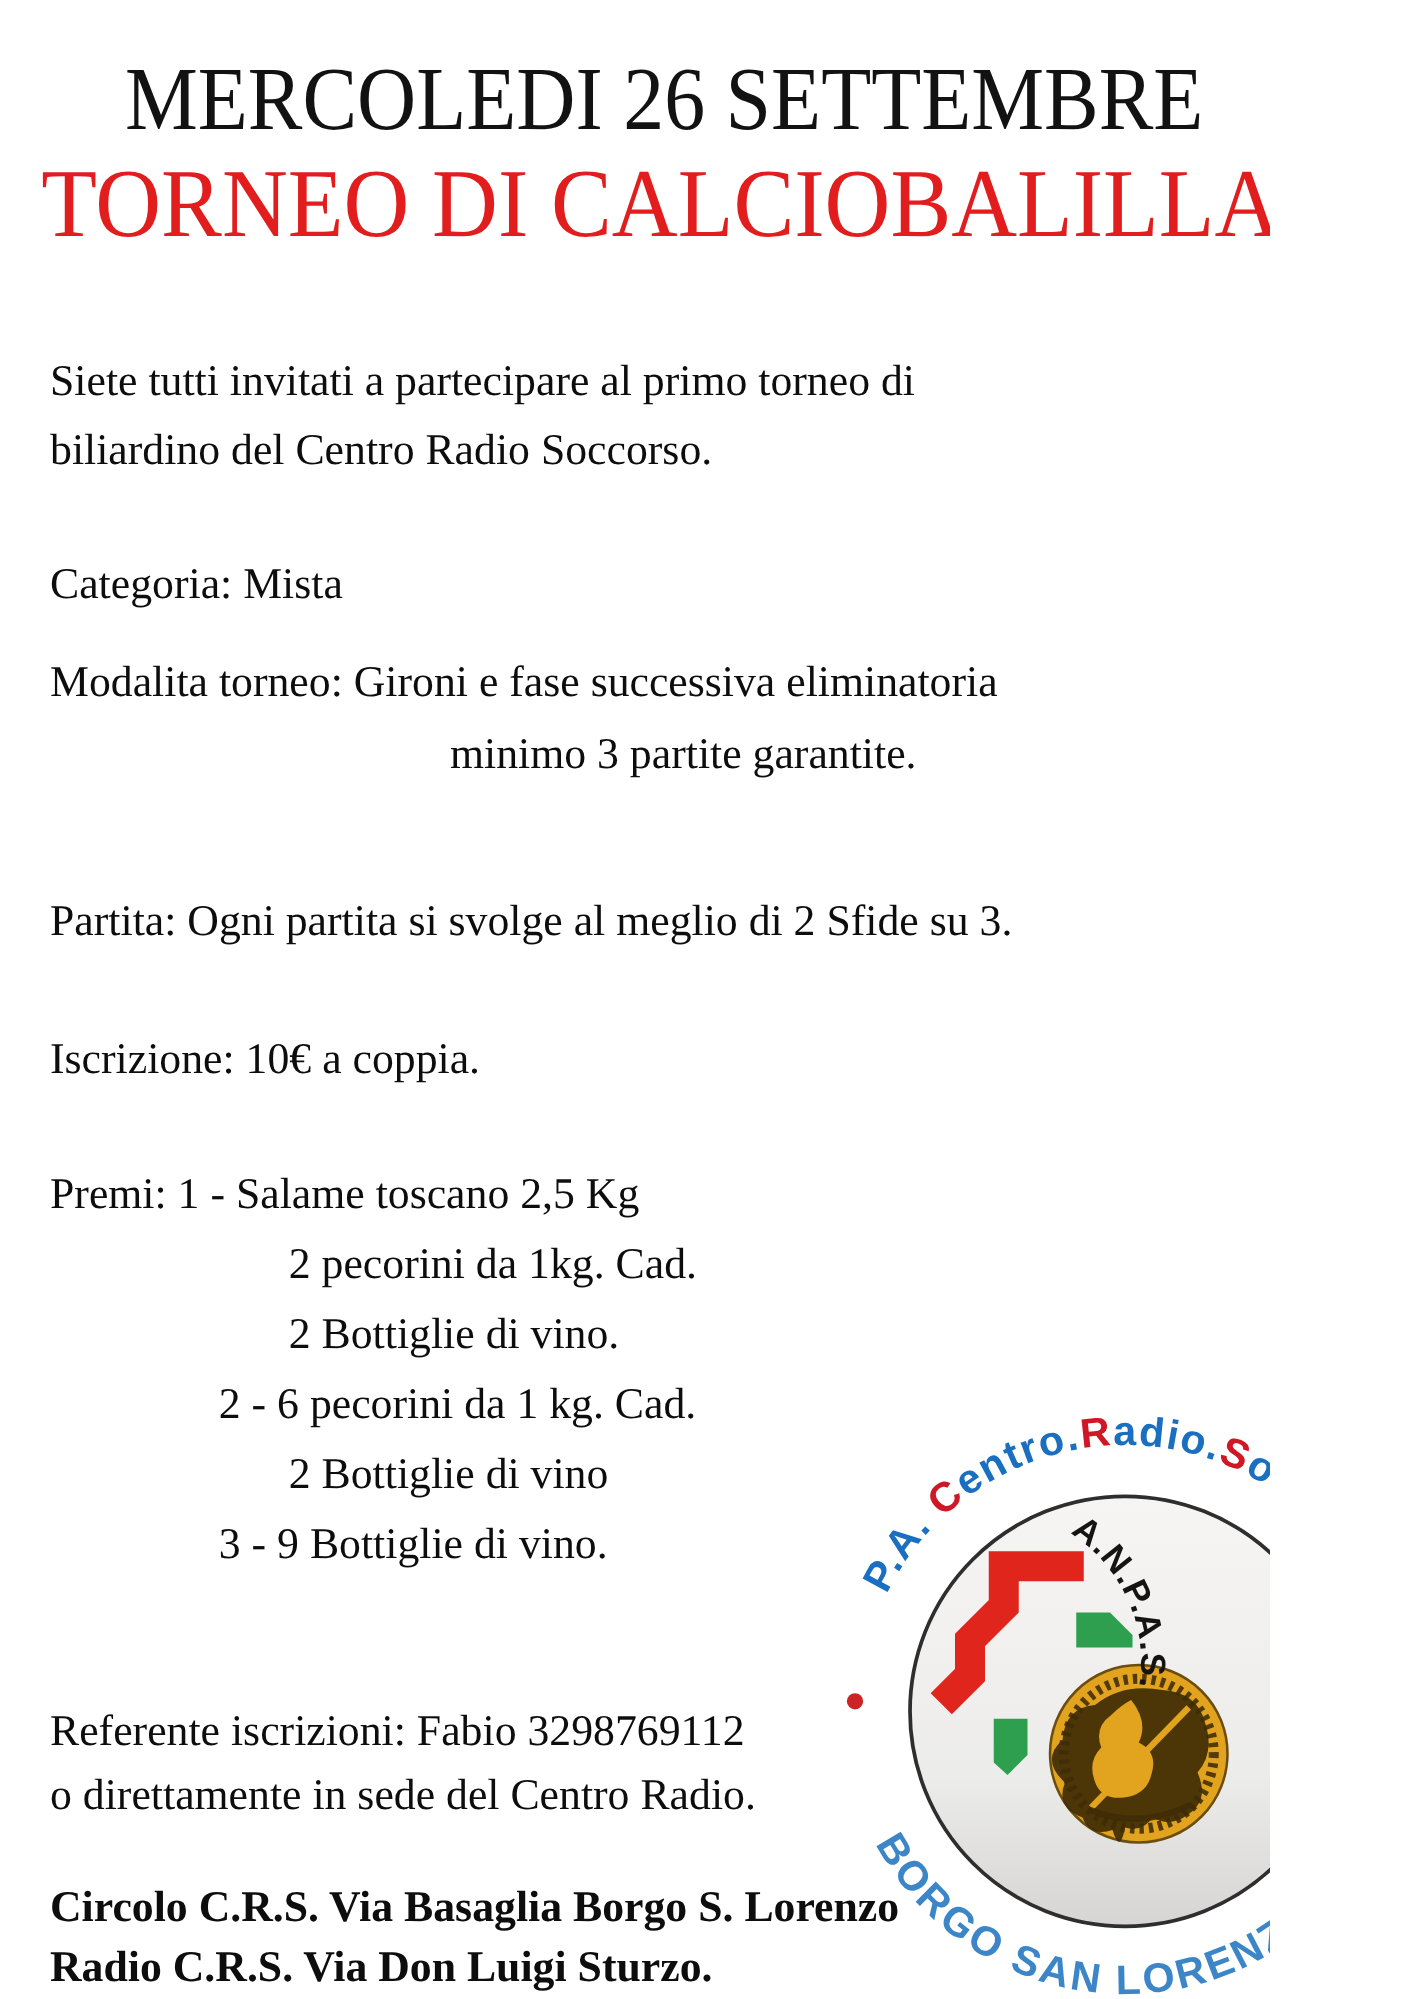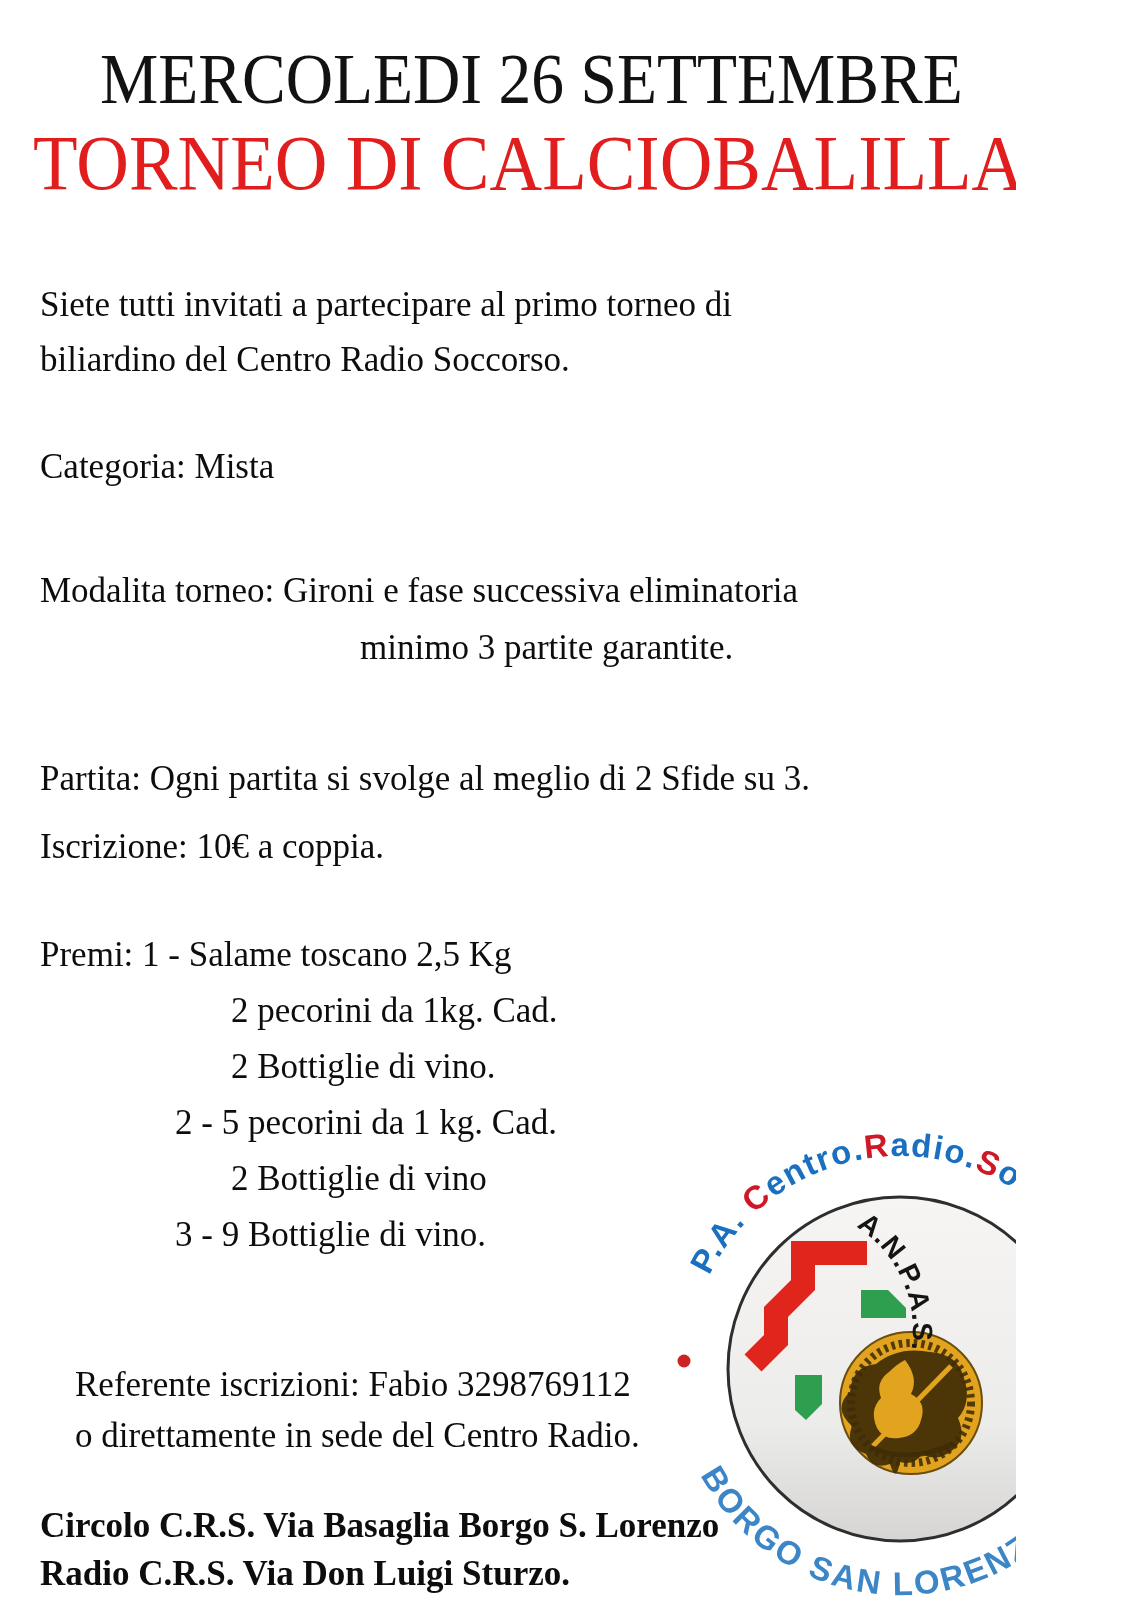--- a/index.html
+++ b/index.html
@@ -13,25 +13,25 @@
     transform:scaleX(.91);transform-origin:left top;color:#121212;
   }
   .title-main{
     left:33px;top:124px;font-size:78px;line-height:78px;color:#e11d1e;
     transform:scaleX(.935);transform-origin:left top;
   }
   .block{position:absolute;left:40px;font-size:35px;z-index:2;}
   .block div{white-space:pre;}
   .b-intro{top:277px;line-height:55px;}
   .b-cat{top:447px;line-height:40px;}
-  .b-mod{top:562px;line-height:57px;}
-  .b-par{top:717px;line-height:40px;margin-top:42px;}
+  .b-mod{top:517px;line-height:57px;}
+  .b-par{top:717px;line-height:40px;}
   .b-isc{top:827px;line-height:40px;}
   .b-premi{top:927px;line-height:56px;}
-  .b-ref{top:1359px;line-height:51px;margin-left:35px;}
+  .b-ref{top:1359px;line-height:51px;}
   .b-sede{top:1502px;line-height:48px;font-weight:bold;}
   .ind-mod{padding-left:320px;}
   .ind-a{padding-left:191px;}
   .ind-b{padding-left:135px;}
   .logo-svg{position:absolute;left:660px;top:1120px;width:471px;height:479px;z-index:1;}
   .arc-top{font-family:"Liberation Sans",sans-serif;font-weight:bold;font-size:33px;letter-spacing:1.5px;}
   .arc-bottom{font-family:"Liberation Sans",sans-serif;font-weight:bold;font-size:33px;letter-spacing:2.5px;}
   .arc-anpas{font-family:"Liberation Sans",sans-serif;font-weight:bold;font-size:28px;letter-spacing:1px;fill:#141414;}
 </style>
 </head>
@@ -55,21 +55,21 @@
   </div>
 
   <div class="block b-par">Partita: Ogni partita si svolge al meglio di 2 Sfide su 3.</div>
 
   <div class="block b-isc">Iscrizione: 10€ a coppia.</div>
 
   <div class="block b-premi">
     <div>Premi: 1 - Salame toscano 2,5 Kg</div>
     <div class="ind-a">2 pecorini da 1kg. Cad.</div>
     <div class="ind-a">2 Bottiglie di vino.</div>
-    <div class="ind-b">2 - 5 pecorini da 1 kg. Cad.</div>
+    <div class="ind-b">2 - 6 pecorini da 1 kg. Cad.</div>
     <div class="ind-a">2 Bottiglie di vino</div>
     <div class="ind-b">3 - 9 Bottiglie di vino.</div>
   </div>
 
   <div class="block b-ref">
     <div>Referente iscrizioni: Fabio 3298769112</div>
     <div>o direttamente in sede del Centro Radio.</div>
   </div>
 
   <div class="block b-sede">

